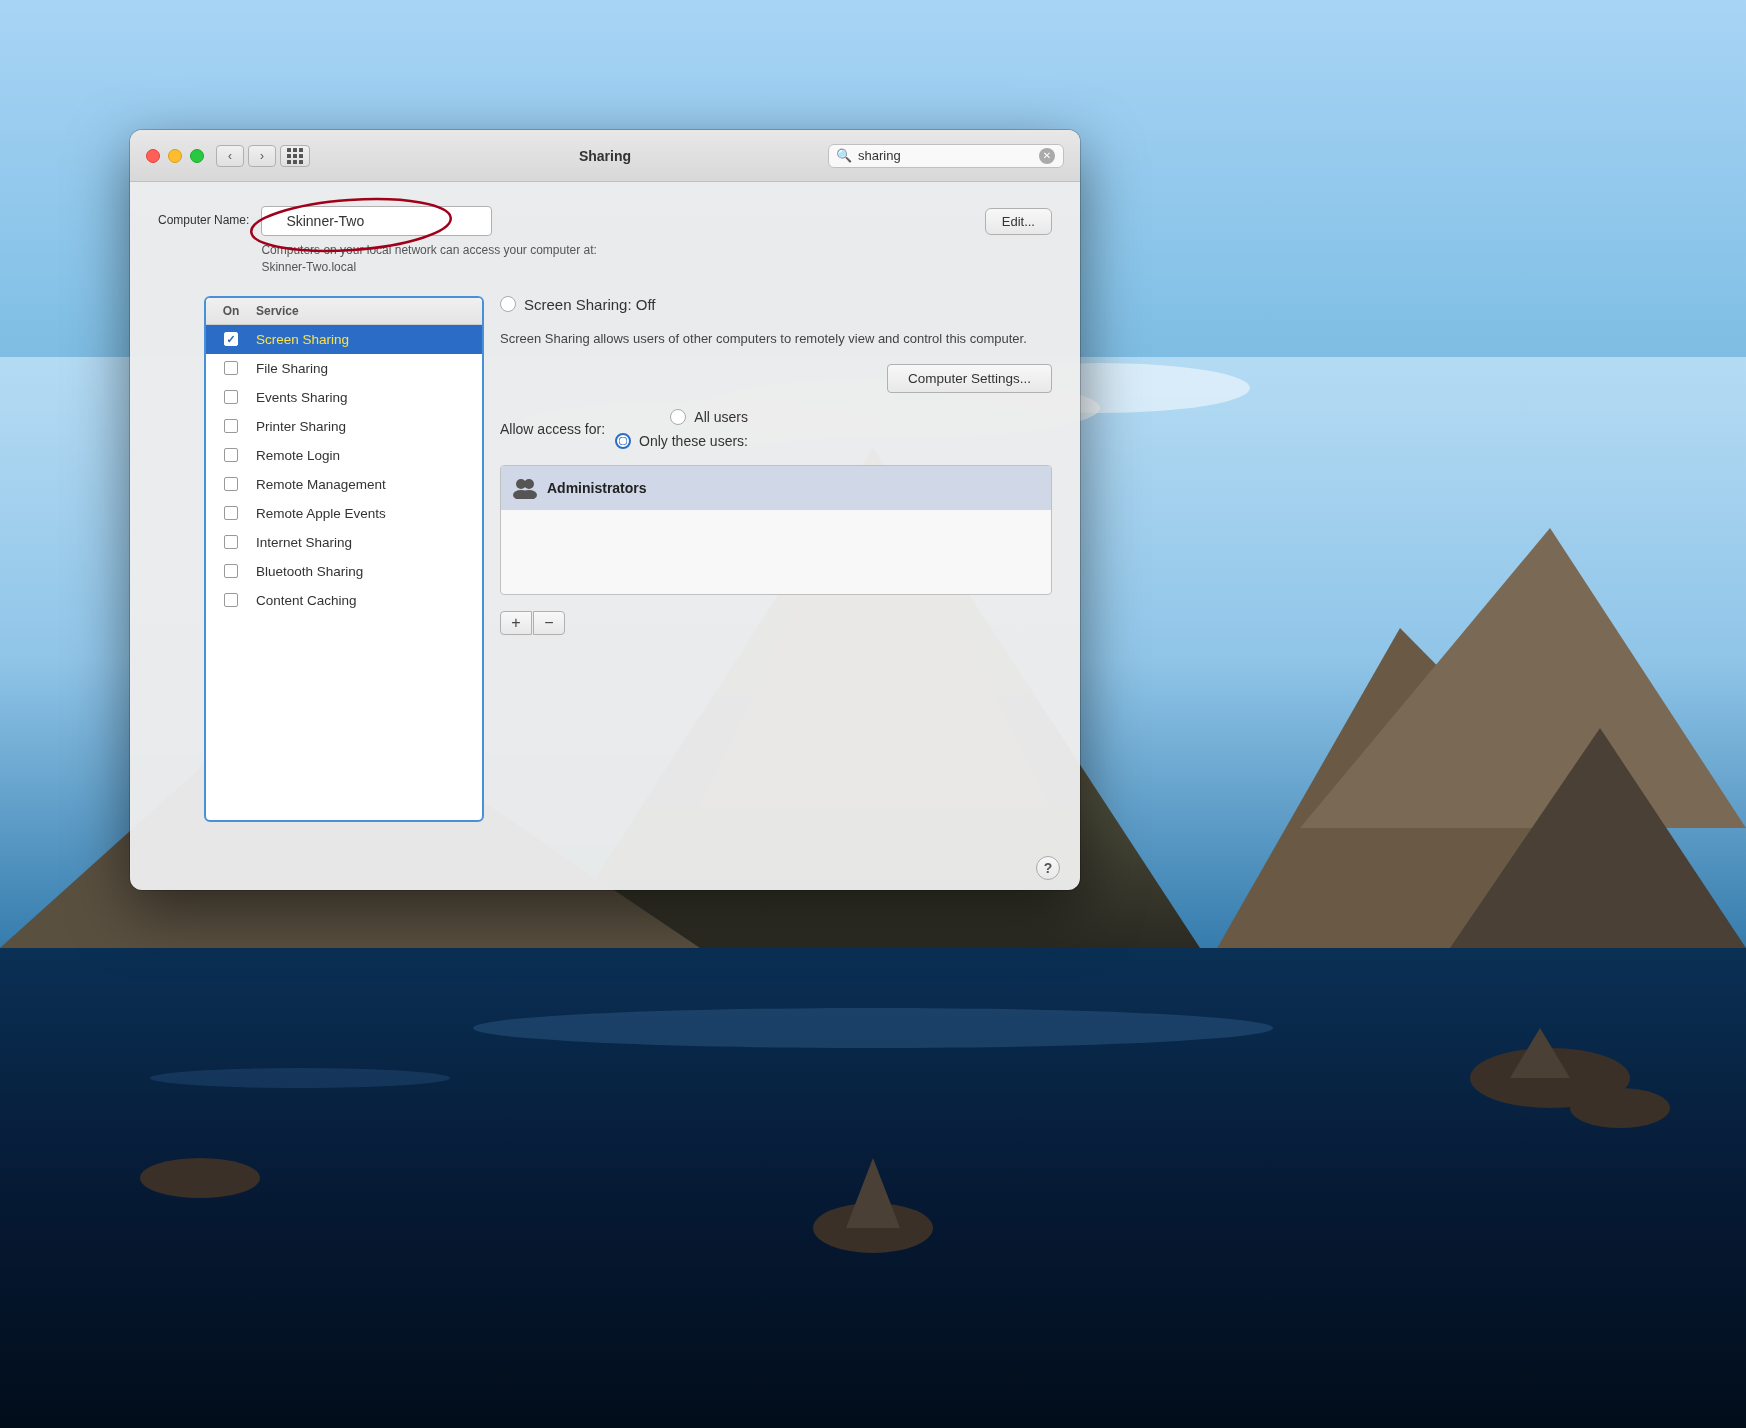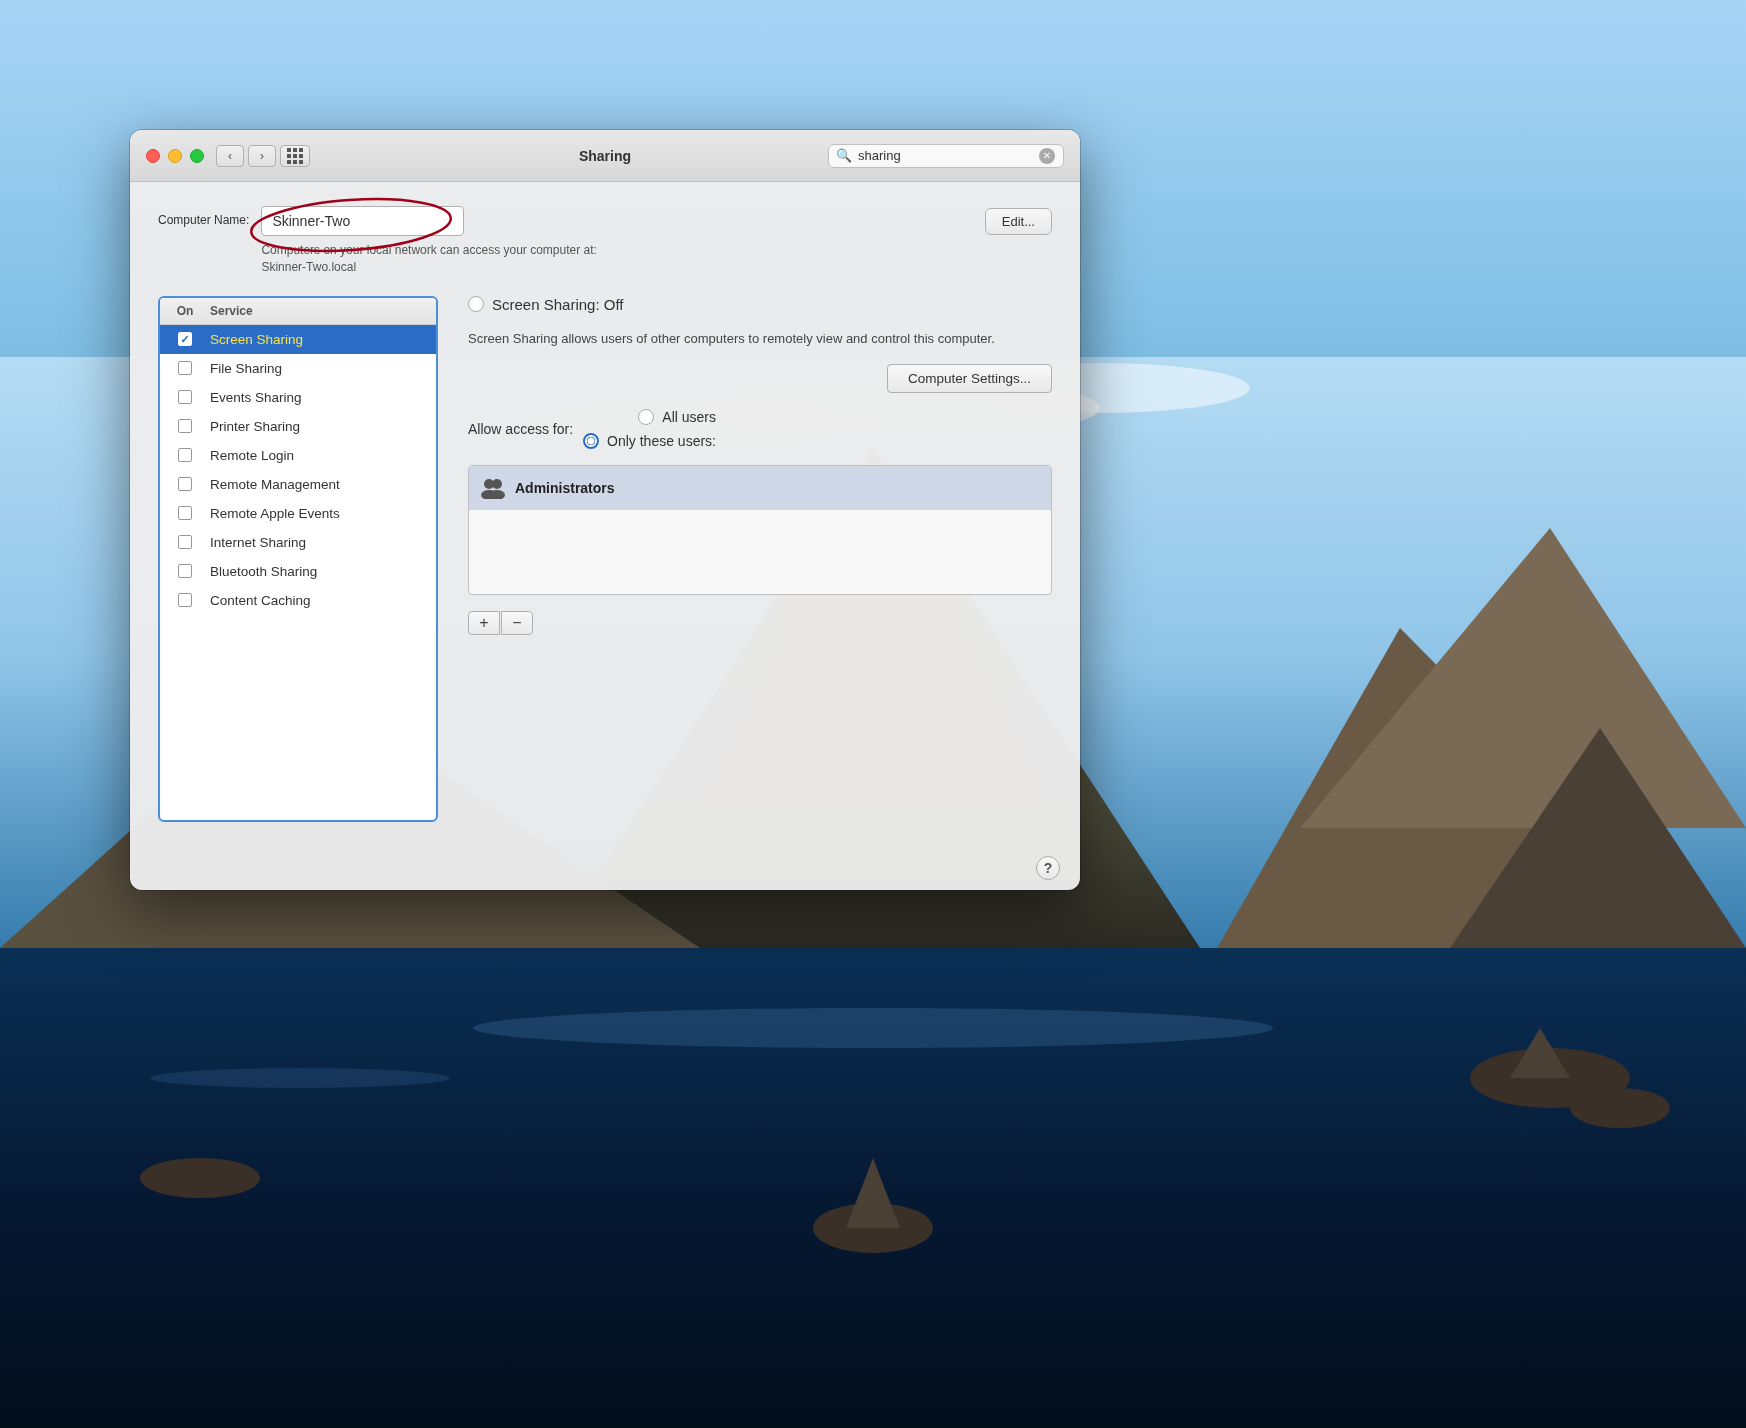--- a/index.html
+++ b/index.html
@@ -189,21 +189,21 @@
       gap: 10px;
       position: relative;
     }
 
     .computer-name-input {
       flex: 1;
       height: 30px;
       border: 1px solid #b0b0b0;
       border-radius: 4px;
       background: white;
-      padding: 0 10px;
+      padding: 0 24px;
       font-size: 14px;
       color: #333;
       outline: none;
     }
 
     .edit-btn {
       padding: 5px 16px;
       background: linear-gradient(180deg, #f8f8f8 0%, #e8e8e8 100%);
       border: 1px solid #b0b0b0;
       border-radius: 6px;
@@ -215,22 +215,23 @@
 
     .computer-name-sub {
       font-size: 12px;
       color: #555;
       line-height: 1.4;
     }
 
     
     .main-panel {
       display: flex;
-      gap: 30px;
+      gap: 16px;
       flex: 1;
+      margin-left: 46px;
     }
 
     
     .services-panel {
       width: 280px;
       border: 2px solid #4a90d9;
       border-radius: 6px;
       background: white;
       overflow: hidden;
       display: flex;

